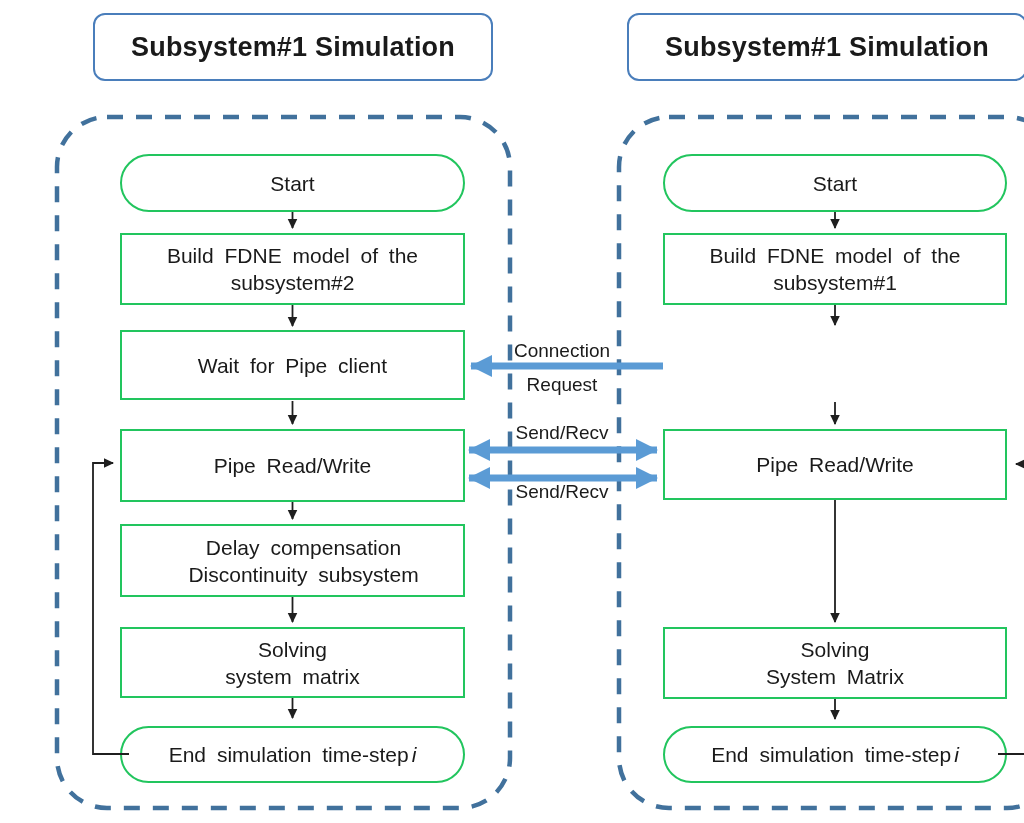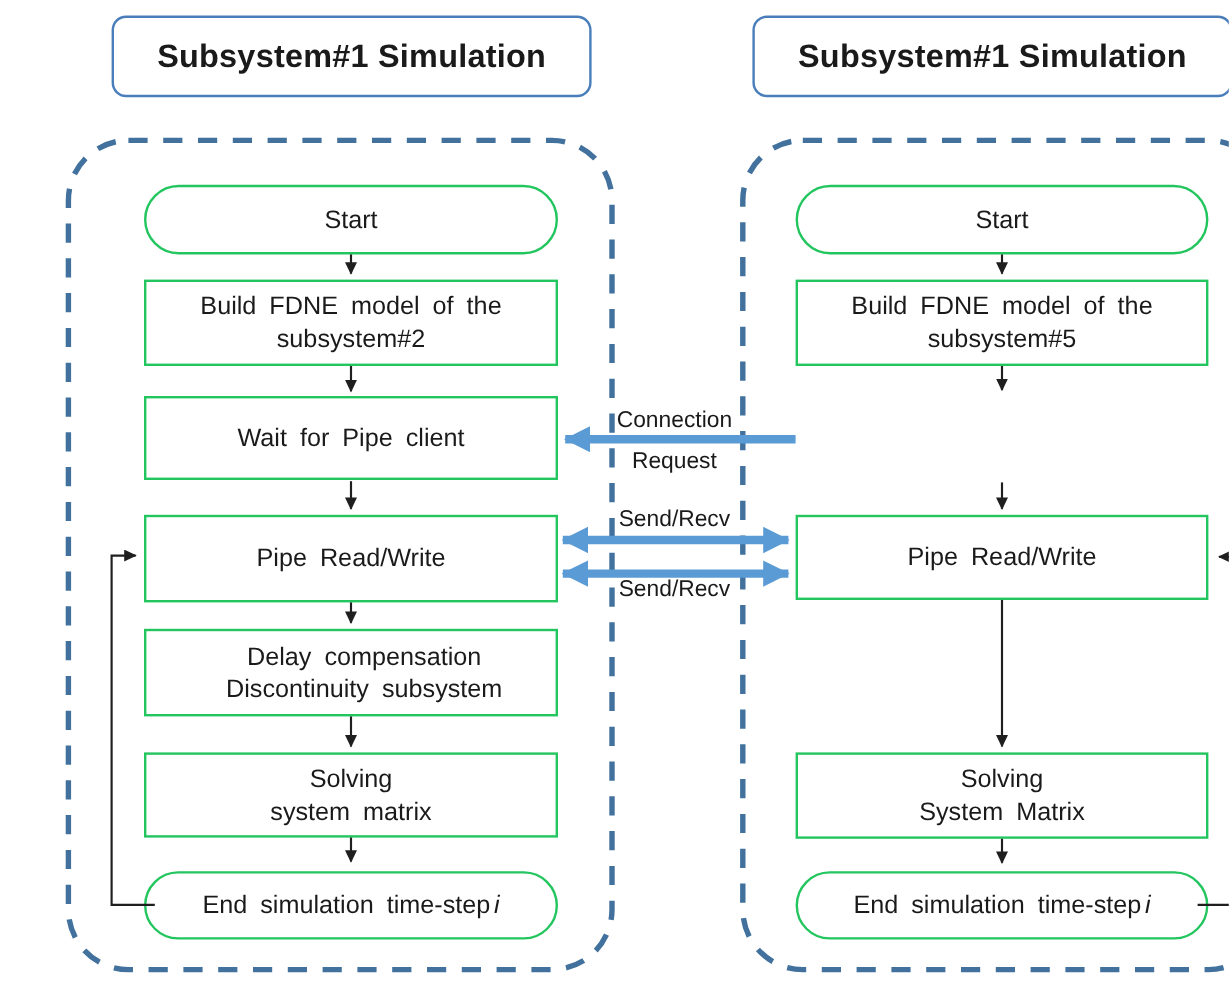--- a/index.html
+++ b/index.html
@@ -143,21 +143,21 @@
     <span class="node-line">
       <span>End simulation time-step</span><i class="ital">i</i>
     </span>
   </div>
 
   <div class="node stadium" style="left:618px; top:154px; width:344px; height:58px;">
     <span class="node-line">Start</span>
   </div>
   <div class="node" style="left:618px; top:233px; width:344px; height:72px;">
     <span class="node-line">Build FDNE model of the</span>
-    <span class="node-line">subsystem#5</span>
+    <span class="node-line">subsystem#1</span>
   </div>
   <div class="node" style="left:618px; top:429px; width:344px; height:71px;">
     <span class="node-line">Pipe Read/Write</span>
   </div>
   <div class="node" style="left:618px; top:627px; width:344px; height:72px;">
     <span class="node-line">Solving</span>
     <span class="node-line">System Matrix</span>
   </div>
   <div class="node stadium" style="left:618px; top:726px; width:344px; height:57px;">
     <span class="node-line">

